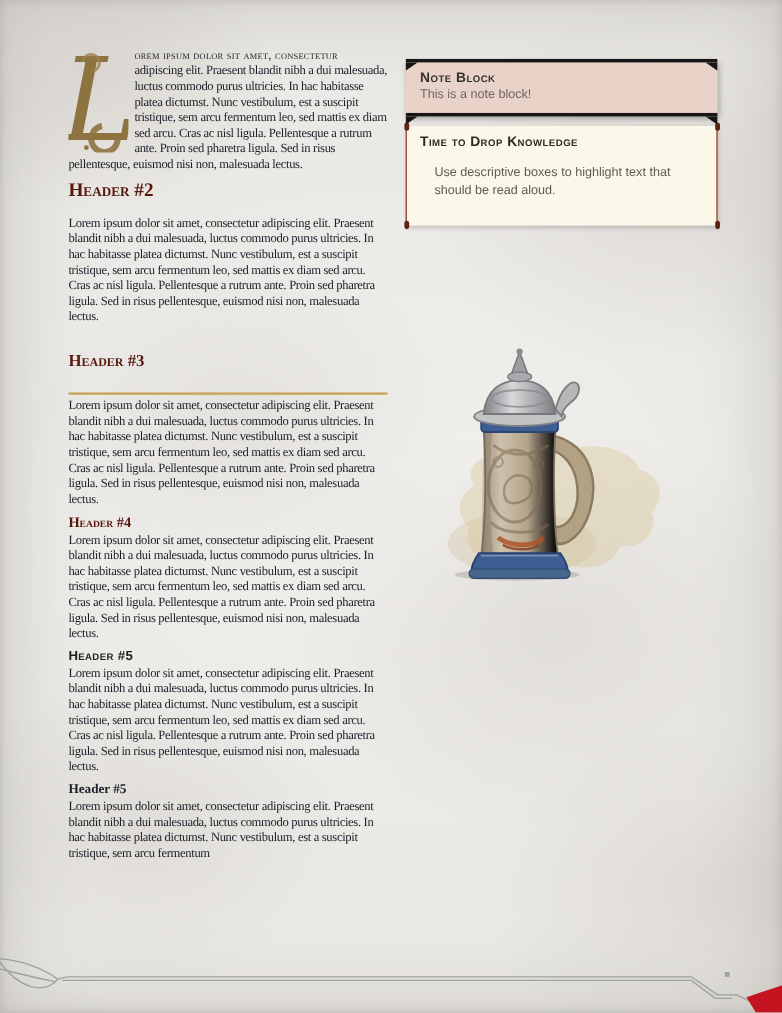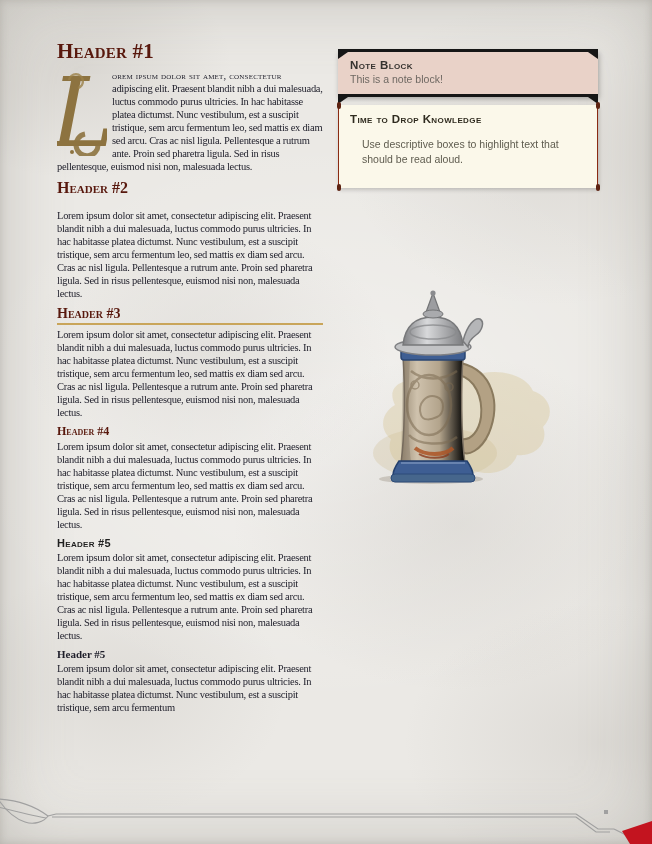--- a/index.html
+++ b/index.html
@@ -24,22 +24,22 @@
 
   p.body{
     margin:0 0 6px 0;
     font-size:10.5px;line-height:13px;letter-spacing:-0.28px;
     text-align:left;color:#1e1e2a;
   }
   h1,h2,h3,h4{font-variant:small-caps;color:#58180d;font-weight:700;
     font-family:"Liberation Serif", serif;}
   h1{font-size:21px;margin:0 0 6px 0;line-height:1.1;letter-spacing:.2px;}
   h2{font-size:16px;margin:4px 0 12px 0;line-height:1.1;}
-  h3{font-size:14px;margin:6px 0 3px 0;line-height:1.1;
-     border-bottom:2px solid #c9a55a;padding-bottom:2px;}
+  h3{font-size:14px;margin:23px 0 3px 0;line-height:1.1;
+     border-bottom:2px solid #c9a55a;padding-bottom:18px;}
   h4{font-size:12px;margin:6px 0 2px 0;line-height:1.1;}
   h5{font-variant:small-caps;font-family:"Liberation Sans", sans-serif;
      font-size:11px;font-weight:700;color:#1f1f1f;margin:6px 0 2px 0;line-height:1.1;letter-spacing:.3px;}
   h6{font-size:11px;font-weight:700;color:#1e1e2a;margin:4px 0 1px 0;line-height:1.15;
      font-family:"Liberation Serif", serif;}
 
   .dropcap{float:left;width:52px;height:84px;margin:3px 5px 0 -2px;}
   .smallcaps-lead{font-variant:small-caps;letter-spacing:.2px;font-weight:400;}
 
   
@@ -78,21 +78,20 @@
   .stein{position:absolute;left:365px;top:285px;width:200px;height:200px;}
 
   .footer-art{position:absolute;left:0;top:795px;width:652px;height:49px;}
 </style>
 </head>
 <body>
 
 <div class="page">
 
   <div class="col col-left">
-    <h1>Header #1</h1>
 
     <p class="body">
       <span class="dropcap">
         <svg viewBox="0 0 52 84" width="52" height="84">
           <text x="-4" y="74" font-size="96" font-family="DejaVu Serif, serif" font-style="italic" fill="#8d7340">L</text>
           <path d="M30,62 a11,11 0 1 0 13,10" fill="none" stroke="#8d7340" stroke-width="5" opacity=".9"></path>
           <path d="M14,8 a7,7 0 1 1 9,8" fill="none" stroke="#9b8148" stroke-width="2.5" opacity=".8"></path>
           <circle cx="17" cy="80" r="2" fill="#8d7340"></circle>
         </svg>
       </span>

